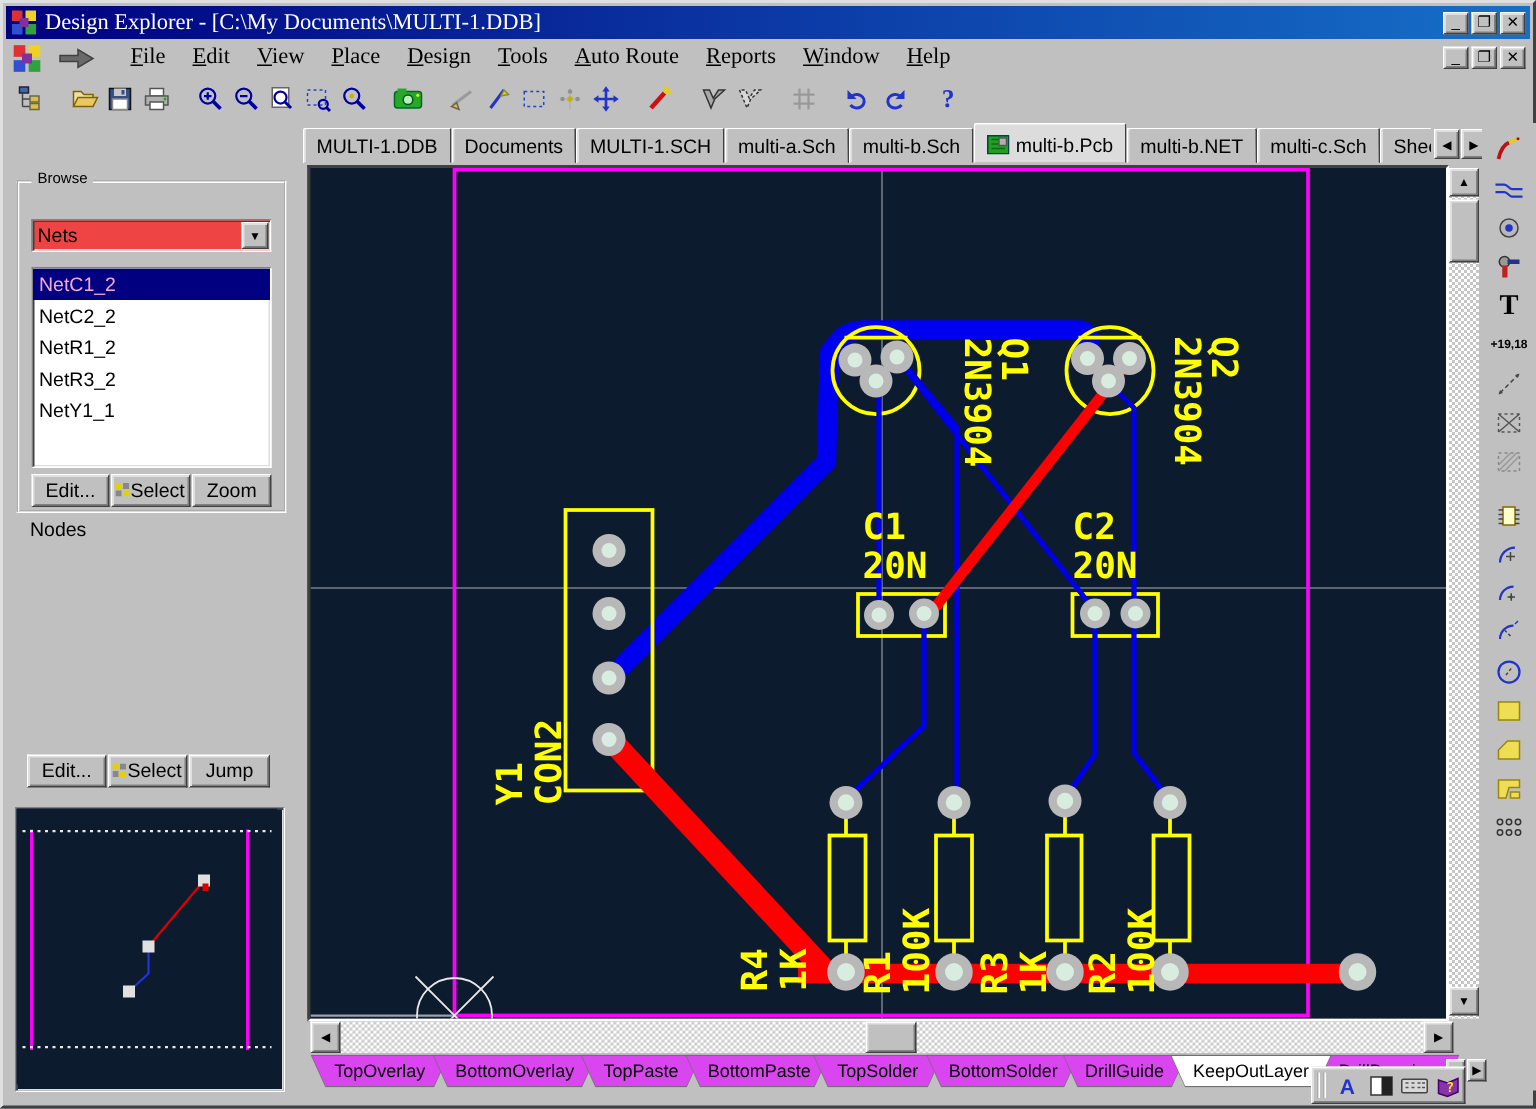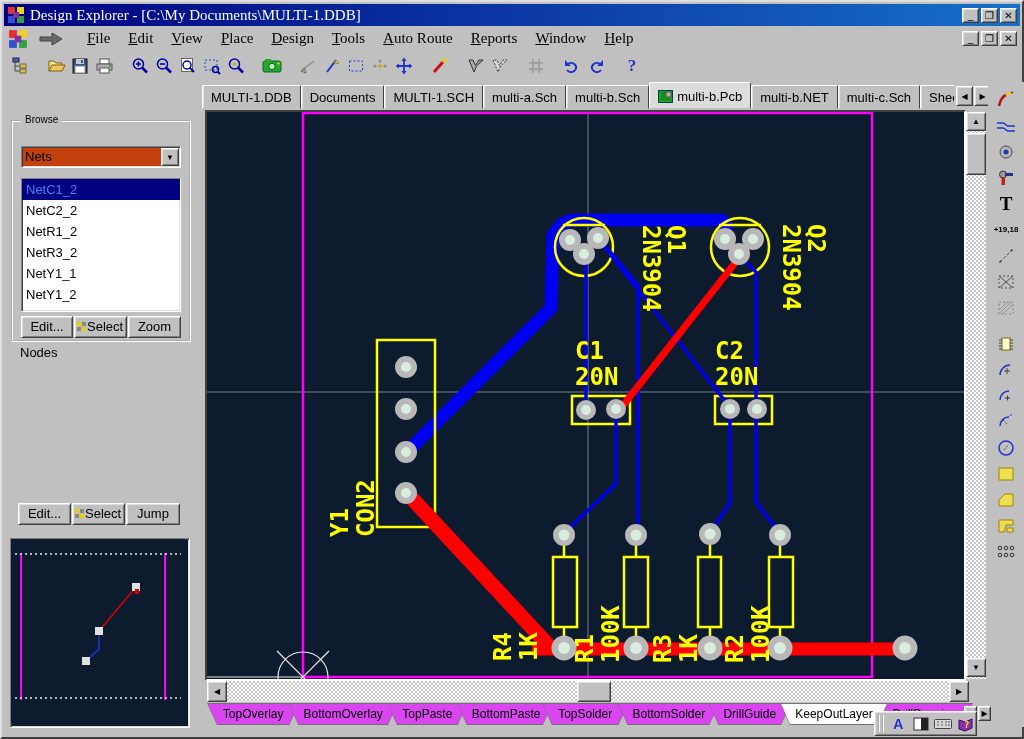--- a/index.html
+++ b/index.html
@@ -6,21 +6,21 @@
   html,body { width:1024px; height:739px; overflow:hidden; }
   body { font-family:"Liberation Sans", sans-serif; background:#c0c0c0; position:relative; }
   .win { position:absolute; inset:0; background:#c0c0c0;
          border-top:2px solid #dfdfdf; border-left:2px solid #dfdfdf;
          border-right:2px solid #404040; border-bottom:2px solid #404040; }
   .abs { position:absolute; }
 
   
   .r { background:#c0c0c0; border:1px solid; border-color:#ffffff #404040 #404040 #ffffff;
        box-shadow: inset 1px 1px 0 #dfdfdf, inset -1px -1px 0 #808080; }
-  .s { background:#c2410c; border:1px solid; border-color:#808080 #ffffff #ffffff #808080;
+  .s { background:#ef4444; border:1px solid; border-color:#808080 #ffffff #ffffff #808080;
        box-shadow: inset 1px 1px 0 #404040, inset -1px -1px 0 #dfdfdf; }
 
   
   .titlebar { left:2px; top:2px; right:2px; height:22px;
     background:linear-gradient(to right,#000080,#1670c8);
     display:flex; align-items:center; padding-left:3px; }
   .titlebar .ttl { color:#fff; font-family:"Liberation Serif", serif; font-size:15px; margin-left:5px; }
   .winbtns { margin-left:auto; display:flex; gap:2px; padding-right:3px; }
   .wbtn { width:17px; height:15px; font-size:10px; line-height:13px; text-align:center;
           font-family:"Liberation Sans",sans-serif; color:#000; }
@@ -53,21 +53,21 @@
           background:#c0c0c0; border:1px solid; border-color:#fff #404040 #c0c0c0 #fff; border-radius:3px 3px 0 0; }
   .ptab.inactive { left:5px; top:5px; width:58px; height:22px; line-height:20px; z-index:1; }
   .ptab.active { left:62px; top:1px; width:92px; height:27px; line-height:24px; z-index:2; }
   .groupbox { position:absolute; left:7px; top:38px; width:180px; height:222px; border:2px groove #ffffff; }
   .gb-label { position:absolute; top:-8px; left:8px; background:#c0c0c0; padding:0 4px; font-size:10px; }
   .combo { position:absolute; left:8px; top:24px; width:160px; height:22px; }
   .combo .val { position:absolute; left:3px; top:2px; font-size:13px; }
   .combo .drop { position:absolute; right:1px; top:1px; width:18px; height:18px; }
   .list { position:absolute; background:#fff; font-size:13px; overflow:hidden; }
   .li { height:21px; line-height:21px; padding-left:4px; white-space:nowrap; }
-  .li.sel { background:#000080; color:#3b82f6; }
+  .li.sel { background:#000080; color:#f9a8d4; }
   .pbtn { position:absolute; height:22px; font-size:13px; text-align:center; line-height:19px;
           overflow:hidden; white-space:nowrap; }
   .nodes-label { position:absolute; left:16px; top:263px; font-size:13px; }
   .minimap-box { position:absolute; left:6px; top:456px; width:180px; height:190px; background:#0c1b2e; }
 
   
   .pcb-frame { left:203px; top:108px; width:761px; height:571px;
                border:2px solid; border-color:#404040 #ffffff #ffffff #404040; background:#0c1b2e; }
   .vscroll { left:964px; top:110px; width:20px; height:567px; }
   .hscroll { left:205px; top:679px; width:762px; height:21px; }
@@ -353,21 +353,20 @@
       <div class="combo s">
         <span class="val">Nets</span>
         <span class="drop r sbtn">▼</span>
       </div>
       <div class="list s" style="left:8px; top:56px; width:160px; height:134px;">
         <div class="li sel">NetC1_2</div>
         <div class="li">NetC2_2</div>
         <div class="li">NetR1_2</div>
         <div class="li">NetR3_2</div>
         <div class="li">NetY1_1</div>
-        <div class="li">NetY1_2</div>
       </div>
       <span class="pbtn r" style="left:8px; top:194px; width:52px;">Edit...</span>
       <span class="pbtn r" style="left:61px; top:194px; width:53px; text-align:left;"><svg width="9" height="9" viewBox="0 0 9 9" style="margin:0 1px 0 2px">
             <rect width="4" height="4" fill="#e8d000"></rect>
             <rect x="5" width="4" height="4" fill="#888"></rect>
             <rect y="5" width="4" height="4" fill="#888"></rect>
             <rect x="5" y="5" width="4" height="4" fill="#e8d000"></rect>
           </svg><span>Select</span></span>
       <span class="pbtn r" style="left:115px; top:194px; width:53px;">Zoom</span>
     </div>

